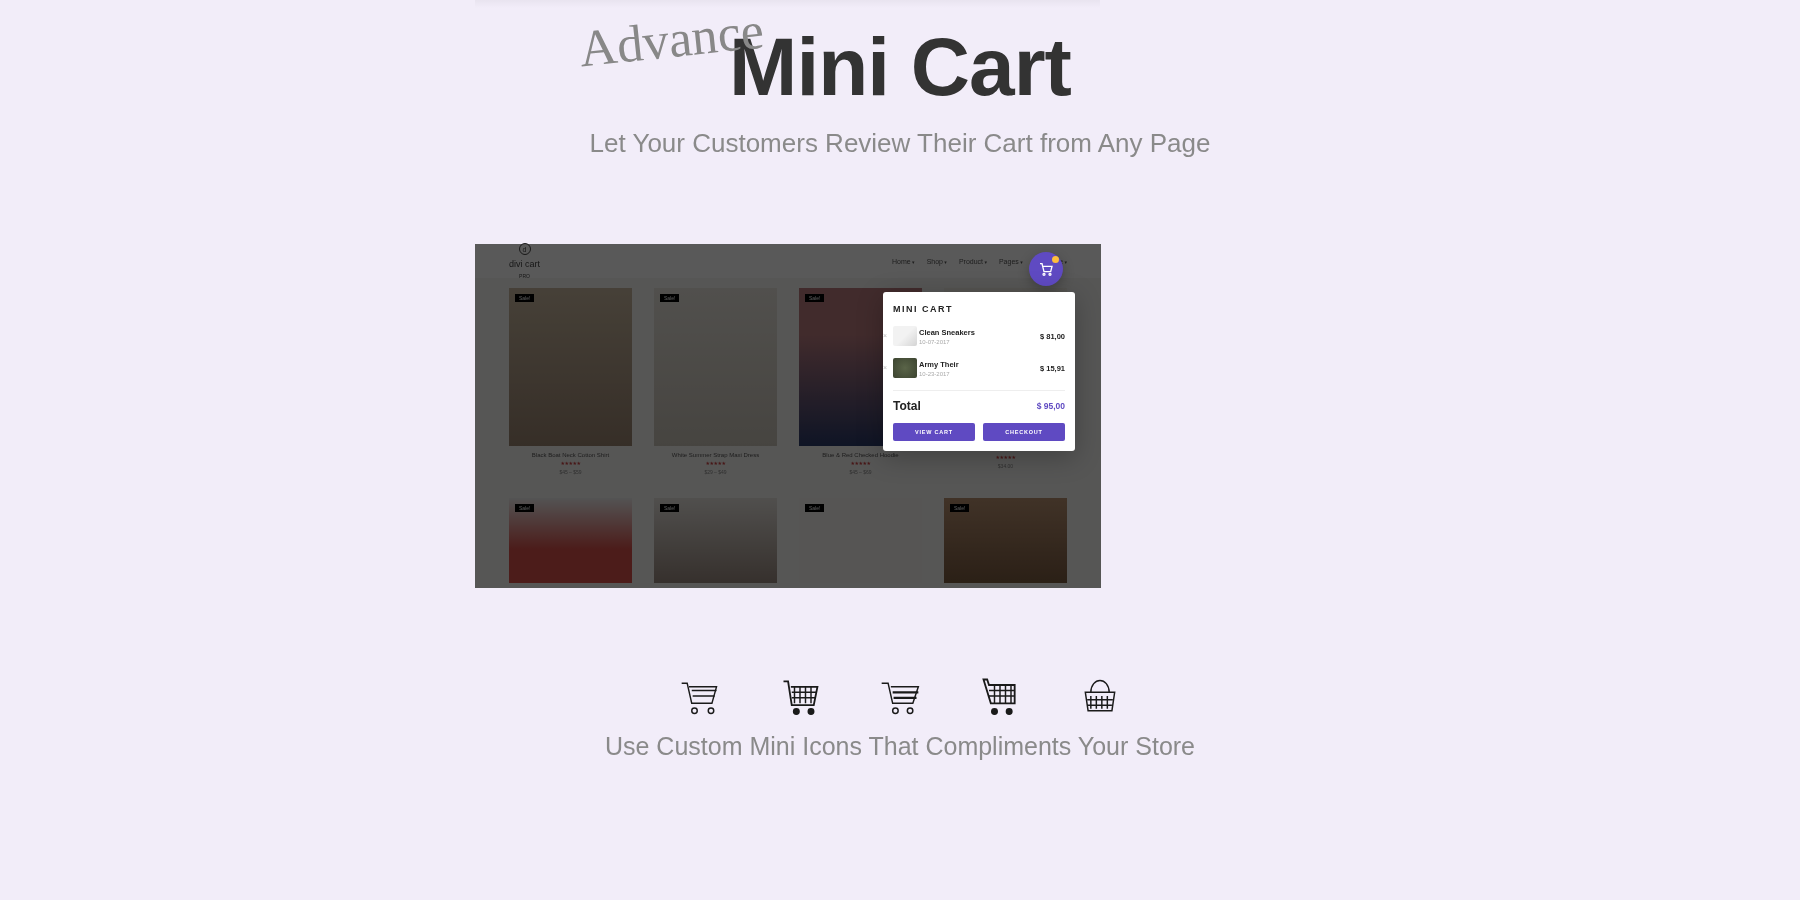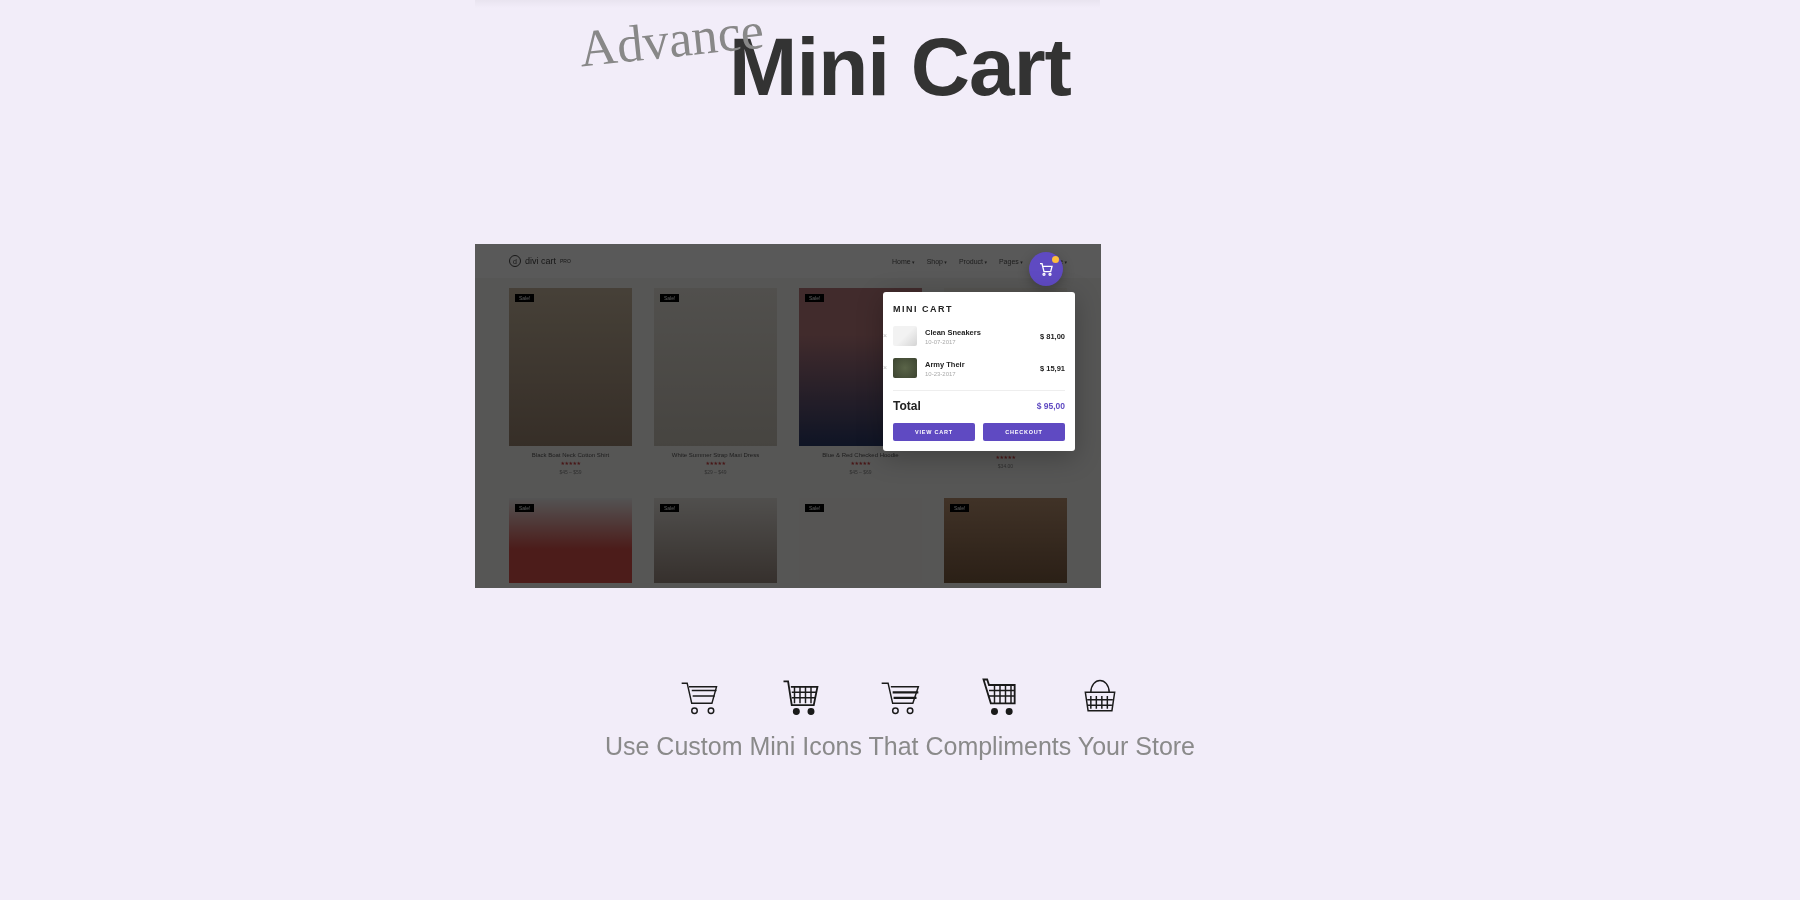--- a/index.html
+++ b/index.html
@@ -61,21 +61,21 @@
 }
 .mock-header {
   position: absolute; top: 0; left: 0; right: 0;
   height: 34px;
   background: #fff;
   display: flex; align-items: center;
   padding: 0 34px;
 }
 .mock-logo {
   display: flex; align-items: center; gap: 4px;
-  font-size: 9px; color: #444; font-weight: 500;
+  font-size: 9px; color: #444; font-weight: 500; flex-direction: column;
 }
 .mock-logo-icon {
   width: 12px; height: 12px; border: 1.5px solid #444;
   border-radius: 50%; display: flex; align-items: center; justify-content: center;
   font-size: 7px;
 }
 .mock-nav {
   margin-left: auto; display: flex; gap: 12px;
   font-size: 7px; color: #555;
 }
@@ -150,21 +150,21 @@
   content: "";
   position: absolute; top: -6px; right: 22px;
   border: 6px solid transparent;
   border-bottom-color: #fff;
 }
 .popup-title {
   font-size: 9px; font-weight: 700; letter-spacing: 1.5px;
   color: #222;
 }
 .cart-item {
-  display: flex; align-items: center; gap: 8px;
+  display: flex; align-items: center; gap: 2px;
   margin-top: 12px;
   position: relative;
 }
 .cart-item-img {
   width: 24px; height: 20px; border-radius: 2px;
   background: #eee; flex-shrink: 0;
 }
 .ci1 .cart-item-img { background: linear-gradient(135deg,#f2f2f2 50%,#d4d4d4); }
 .ci2 .cart-item-img { background: radial-gradient(circle,#5a6448,#3c4430); }
 .cart-item-info { flex: 1; }
@@ -206,20 +206,21 @@
 </head>
 <body>
 
 <div class="top-shadow"></div>
 
 <div class="header-block">
   <div class="title-row">
     <span class="advance">Advance</span>
     <span class="main-title">Mini Cart</span>
   </div>
+  <div class="subtitle">Let Your Customers Review Their Cart from Any Page</div>
 </div>
 
 <div class="mock">
   <div class="mock-inner">
     <div class="mock-header">
       <div class="mock-logo">
         <span class="mock-logo-icon">d</span>
         <span>divi cart</span>
         <sup style="font-size:5px">PRO</sup>
       </div>

